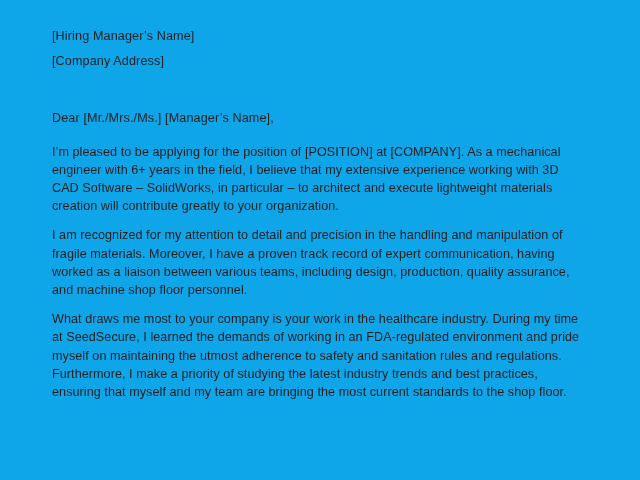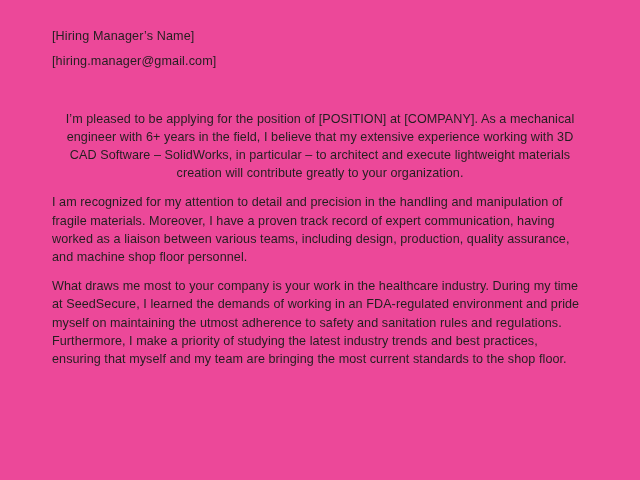--- a/index.html
+++ b/index.html
@@ -13,21 +13,21 @@
     font-family: "Liberation Sans", sans-serif;
     color: #231f20;
     overflow: hidden;
   }
 
   .page {
     position: relative;
     box-sizing: border-box;
     width: 640px;
     height: 480px;
-    background: #ec4899;
+    background: #0ea5e9;
     padding: 28px 52px 0 52px;
   }
 
   .letter-body {
     width: 536px;
   }
 
   
   .address-block {
     margin: 0 0 0 0;
@@ -51,38 +51,38 @@
 
   .paragraph {
     font-size: 12.6px;
     line-height: 18.2px;
     margin: 0 0 11px 0;
     text-align: left;
     letter-spacing: 0.005em;
   }
 
   .paragraph.first-paragraph {
-    margin-top: 40px;
-    text-align: center;
+    margin-top: 16px;
   }
 
   .paragraph:last-child {
     margin-bottom: 0;
   }
 </style>
 </head>
 <body>
 
 <div class="page">
   <div class="letter-body">
 
     <div class="address-block">
       <p class="address-line">[Hiring Manager’s Name]</p>
-      <p class="address-line">[hiring.manager@gmail.com]</p>
+      <p class="address-line">[Company Address]</p>
     </div>
 
+    <p class="salutation">Dear [Mr./Mrs./Ms.] [Manager’s Name],</p>
 
     <p class="paragraph first-paragraph">I’m pleased to be applying for the position of [POSITION] at [COMPANY]. As a mechanical engineer with 6+ years in the field, I believe that my extensive experience working with 3D CAD Software – SolidWorks, in particular – to architect and execute lightweight materials creation will contribute greatly to your organization.</p>
     <p class="paragraph">I am recognized for my attention to detail and precision in the handling and manipulation of fragile materials. Moreover, I have a proven track record of expert communication, having worked as a liaison between various teams, including design, production, quality assurance, and machine shop floor personnel.</p>
     <p class="paragraph">What draws me most to your company is your work in the healthcare industry. During my time at SeedSecure, I learned the demands of working in an FDA-regulated environment and pride myself on maintaining the utmost adherence to safety and sanitation rules and regulations. Furthermore, I make a priority of studying the latest industry trends and best practices, ensuring that myself and my team are bringing the most current standards to the shop floor.</p>
 
   </div>
 </div>
 
 </body></html>

